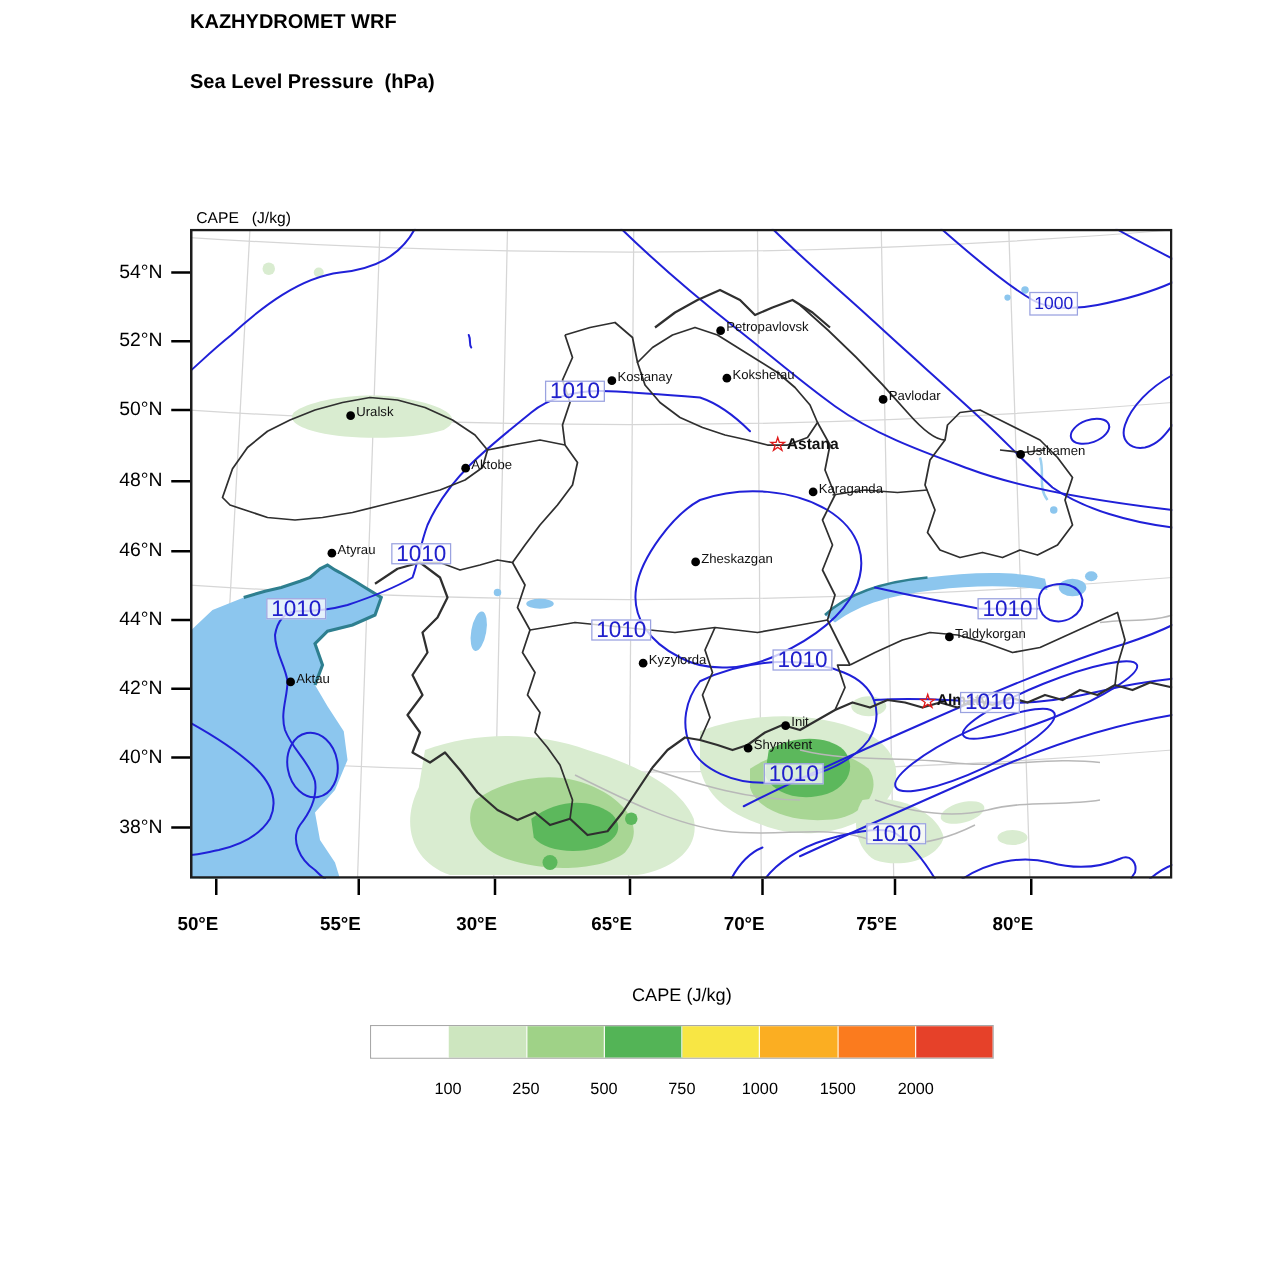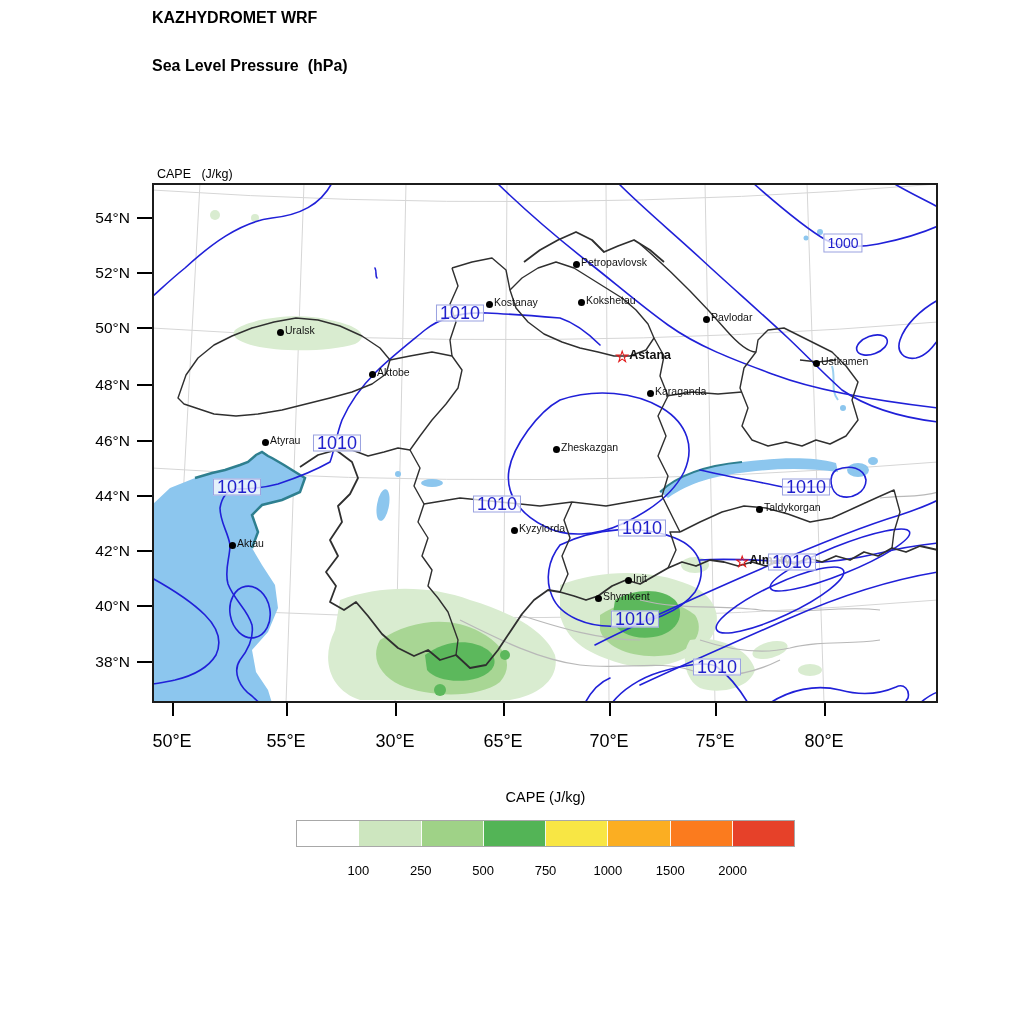--- a/index.html
+++ b/index.html
@@ -14,21 +14,21 @@
   .city{position:absolute;display:flex;align-items:flex-end;white-space:nowrap;transform:translate(-5px,-50%);}
   .city .dot{width:7px;height:7px;border-radius:50%;background:#000;margin-right:1px;flex:0 0 auto;}
   .city .nm{font-size:10.5px;color:#111;}
   .city.star .nm{font-size:12.5px;font-weight:700;}
   .city .starglyph{color:#e01818;font-size:16px;line-height:10px;margin-right:0px;font-weight:700;}
   .iso{position:absolute;transform:translate(-50%,-50%);font-size:18px;color:#2020cc;
        border:1px solid #9aa2e0;background:rgba(252,252,255,0.78);padding:0 3px;line-height:15px;}
   .iso.big{font-size:14px;line-height:17px;}
   .ylab{position:absolute;width:70px;right:894px;text-align:right;transform:translateY(-50%);font-size:15.5px;}
   .ytick{position:absolute;left:137px;width:15px;height:2px;background:#000;}
-  .xlab{position:absolute;top:731px;width:60px;text-align:center;transform:translateX(-50%);font-size:18px;}
+  .xlab{position:absolute;top:731px;width:60px;text-align:left;transform:translateX(-50%);font-size:15px;font-weight:bold;}
   .xtick{position:absolute;top:703px;width:2px;height:13px;background:#000;}
   .cbtitle{position:absolute;left:296px;top:789px;width:499px;text-align:center;font-size:14.5px;}
   .cbar{position:absolute;left:296px;top:820px;width:499px;height:27px;display:flex;border:1px solid #a8a8a8;box-sizing:border-box;}
   .cbar .seg{flex:1 1 0;border-right:1px solid rgba(255,255,255,0.9);}
   .cbar .seg:last-child{border-right:none;}
   .cbticks{position:absolute;left:296px;top:863px;width:499px;height:16px;}
   .cbticks div{position:absolute;transform:translateX(-50%);font-size:13px;}
 </style>
 </head>
 <body>

